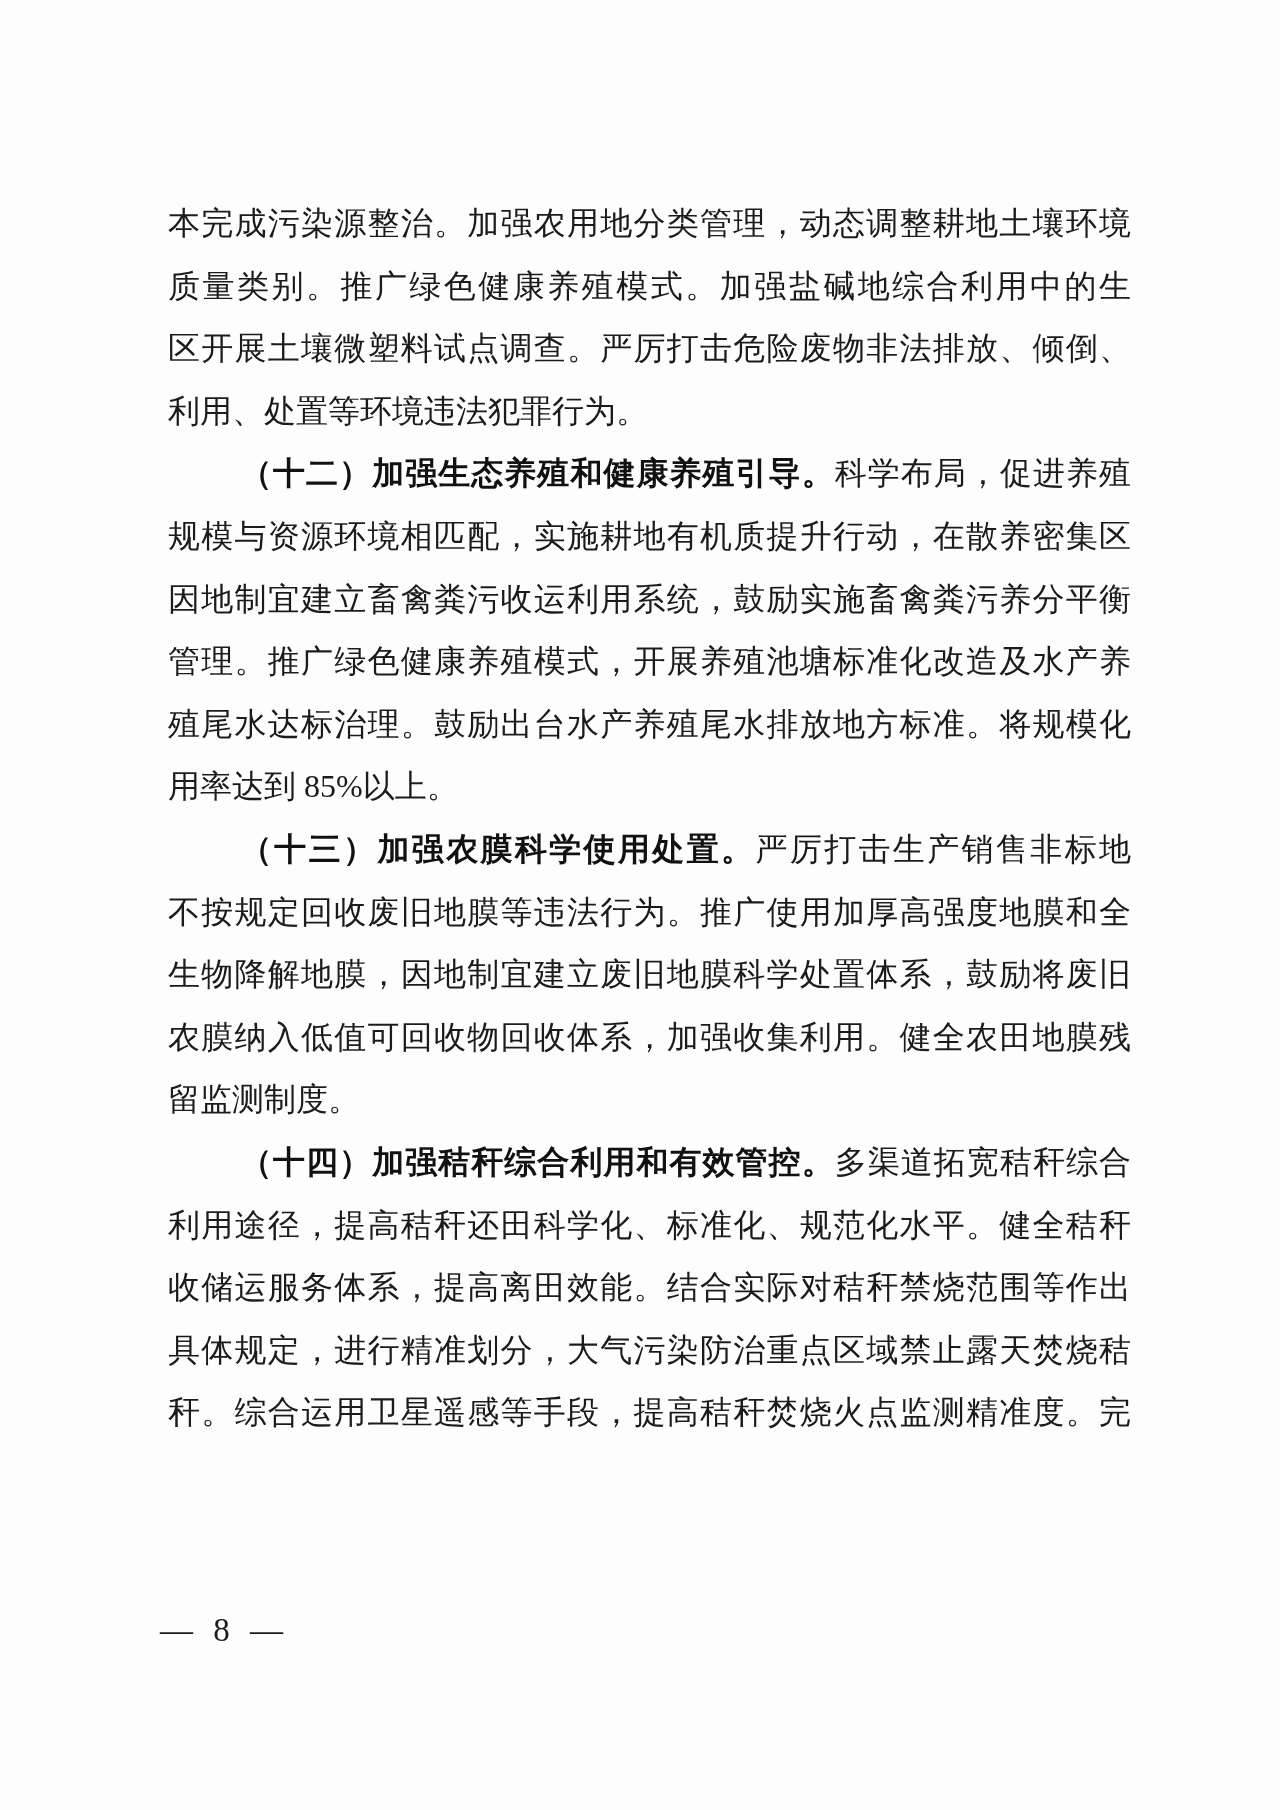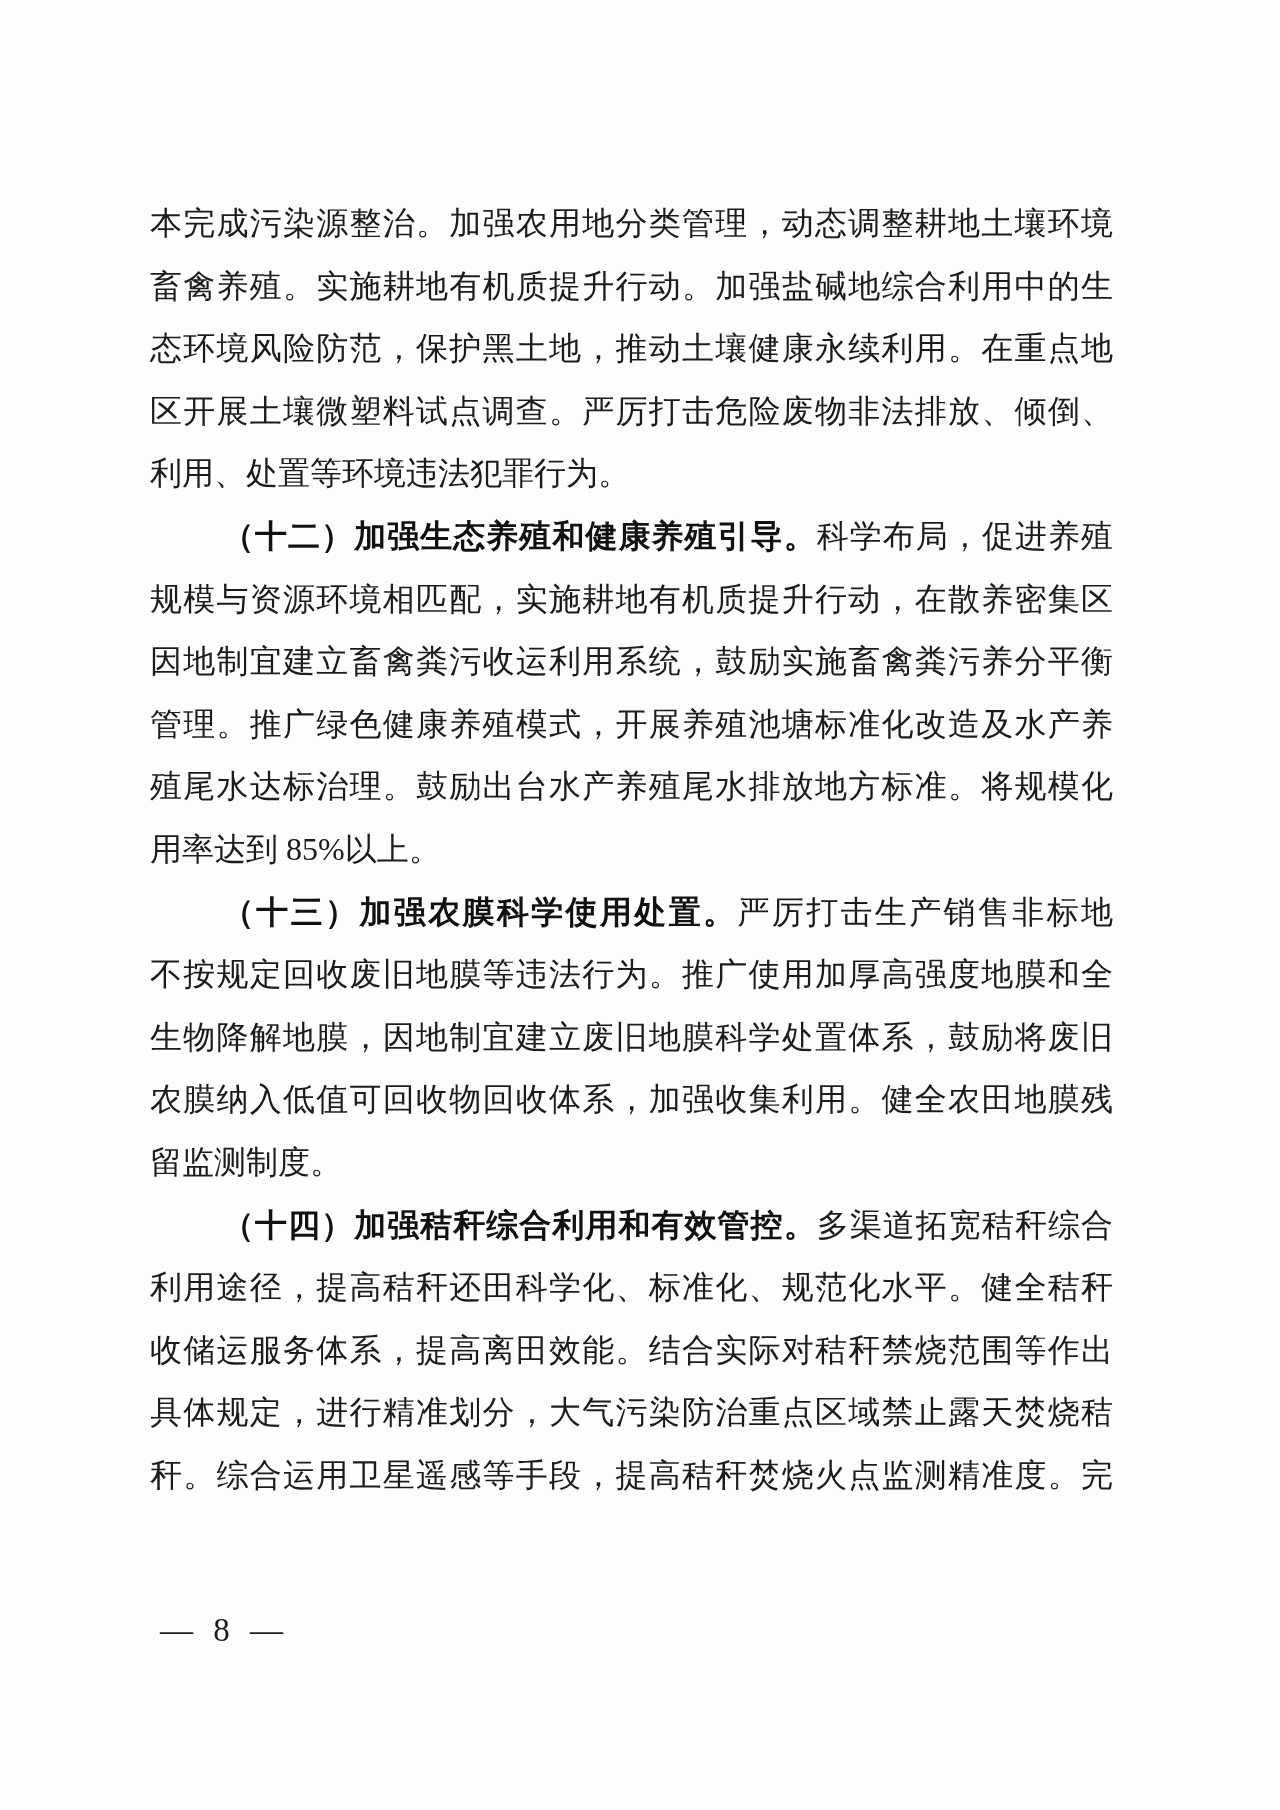--- a/index.html
+++ b/index.html
@@ -10,21 +10,21 @@
     width: 1280px;
     height: 1810px;
     background: #fdfdfd;
     position: relative;
     font-family: "Liberation Serif", "DejaVu Serif", serif;
     color: #1b1b1b;
     overflow: hidden;
   }
   .doc-body {
     position: absolute;
-    left: 150px;
+    left: 168px;
     top: 192px;
     width: 963px;
   }
   .line {
     height: 62.6px;
     line-height: 62.6px;
     font-size: 32px;
     color: #1b1b1b;
     text-align: justify;
     text-align-last: justify;
@@ -54,22 +54,21 @@
     color: #1b1b1b;
     word-spacing: 10px;
     letter-spacing: 1px;
   }
 </style>
 </head>
 <body>
 
 <div class="doc-body">
     <div class="line"><span>本完成污染源整治。加强农用地分类管理，动态调整耕地土壤环境</span></div>
-    <div class="line"><span>畜禽养殖。实施耕地有机质提升行动。加强盐碱地综合利用中的生</span></div>
-    <div class="line"><span>态环境风险防范，保护黑土地，推动土壤健康永续利用。在重点地</span></div>
+    <div class="line"><span>质量类别。推广绿色健康养殖模式。加强盐碱地综合利用中的生</span></div>
     <div class="line"><span>区开展土壤微塑料试点调查。严厉打击危险废物非法排放、倾倒、</span></div>
     <div class="line nofill"><span>利用、处置等环境违法犯罪行为。</span></div>
     <div class="line indent"><span class="bold">（十二）加强生态养殖和健康养殖引导。</span><span>科学布局，促进养殖</span></div>
     <div class="line"><span>规模与资源环境相匹配，实施耕地有机质提升行动，在散养密集区</span></div>
     <div class="line"><span>因地制宜建立畜禽粪污收运利用系统，鼓励实施畜禽粪污养分平衡</span></div>
     <div class="line"><span>管理。推广绿色健康养殖模式，开展养殖池塘标准化改造及水产养</span></div>
     <div class="line"><span>殖尾水达标治理。鼓励出台水产养殖尾水排放地方标准。将规模化</span></div>
     <div class="line nofill"><span>用率达到 85%以上。</span></div>
     <div class="line indent"><span class="bold">（十三）加强农膜科学使用处置。</span><span>严厉打击生产销售非标地膜、</span></div>
     <div class="line"><span>不按规定回收废旧地膜等违法行为。推广使用加厚高强度地膜和全</span></div>

